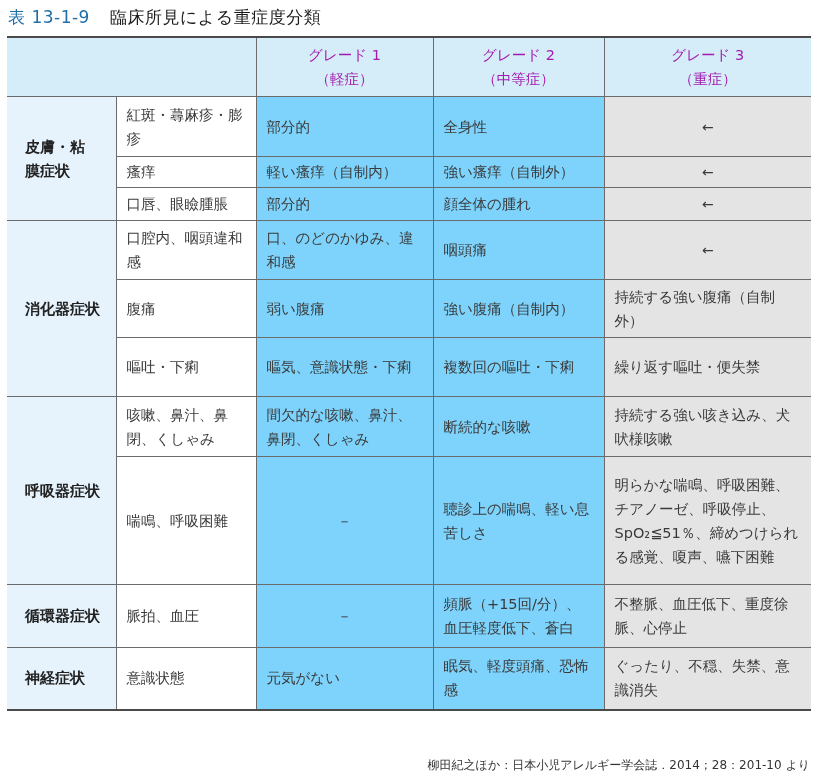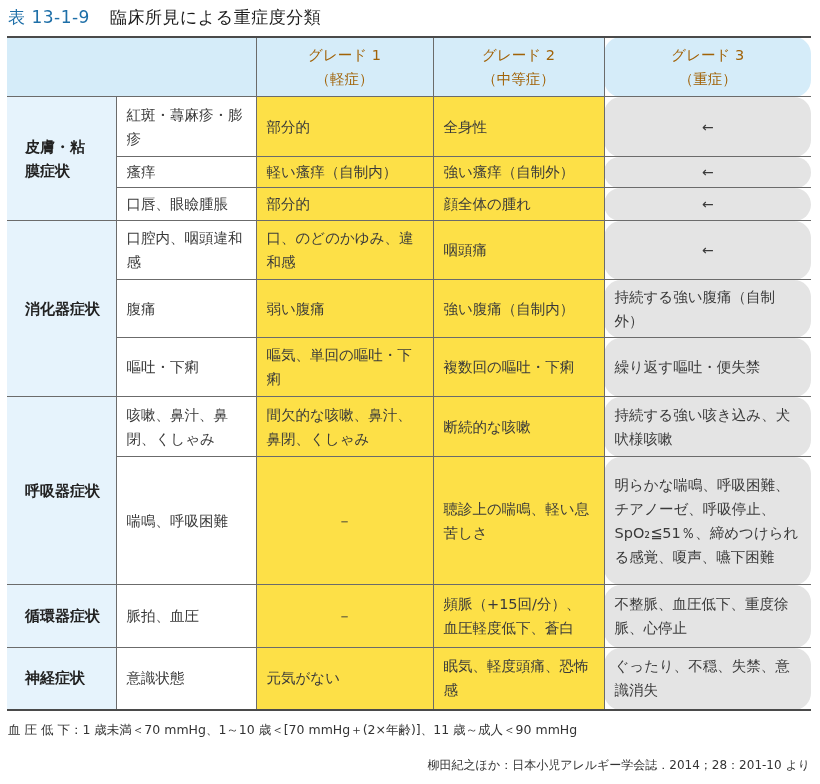--- a/index.html
+++ b/index.html
@@ -3,28 +3,28 @@
 <meta charset="utf-8">
 <style>
   html, body { margin:0; padding:0; background:#ffffff; }
   body { width:820px; height:784px; position:relative; overflow:hidden;
          font-family:"DejaVu Sans", "Liberation Sans", sans-serif; color:#333; }
   .title { position:absolute; left:8px; top:6px; font-size:17px; color:#1a1a1a; white-space:nowrap; letter-spacing:0.5px; }
   .title .num { color:#1e6fa8; margin-right:20px; font-weight:500;text-align:right; }
   table { position:absolute; left:7px; top:36px; width:804px; border-collapse:collapse; table-layout:fixed; font-size:14.5px; }
   td, th { border:1px solid #6b6b6b; padding:3px 10px; line-height:24px; vertical-align:middle; text-align:left; font-weight:normal; color:#3a3a3a; }
   table { border-top:2px solid #4a4a4a; border-bottom:2px solid #4a4a4a; }
-  tr.hdr th { background:#d5ecf9; text-align:center; color:#a16207; height:52px; }
+  tr.hdr th { background:#d5ecf9; text-align:center; color:#a21caf; height:52px; }
   td.cat { background:#e6f3fc; color:#222; font-weight:bold; font-size:15px; padding-left:18px; }
   td.sym { background:#ffffff; }
-  td.g1, td.g2 { background:#fde047; }
+  td.g1, td.g2 { background:#7dd3fc; }
   td.g3 { background:#e4e4e4; }
   td.center { text-align:center; }
   table td:first-child, table th:first-child { border-left:none; }
-  table td:last-child, table th:last-child { border-right:none;border-radius:17px; }
+  table td:last-child, table th:last-child { border-right:none; }
   .arrow { font-size:14px; }
   .notes { position:absolute; left:8px; top:721px; font-size:12.5px; color:#333; line-height:18px; }
   .notes div { white-space:nowrap; }
   .cite { position:absolute; right:10px; top:757px; font-size:12px; color:#333; white-space:nowrap; }
 </style>
 </head>
 <body>
 
 <div class="title">
   <span class="num">表 13-1-9</span><span>臨床所見による重症度分類</span>
@@ -85,21 +85,21 @@
     <td class="g3 center arrow">←</td>
   </tr>
   <tr style="height:58px">
     <td class="sym">腹痛</td>
     <td class="g1">弱い腹痛</td>
     <td class="g2">強い腹痛（自制内）</td>
     <td class="g3">持続する強い腹痛（自制外）</td>
   </tr>
   <tr style="height:59px">
     <td class="sym">嘔吐・下痢</td>
-    <td class="g1">嘔気、単回の嘔吐・下痢</td>
+    <td class="g1">嘔気、意識状態・下痢</td>
     <td class="g2">複数回の嘔吐・下痢</td>
     <td class="g3">繰り返す嘔吐・便失禁</td>
   </tr>
 
   <tr style="height:60px">
     <td class="cat" rowspan="2">呼吸器症状</td>
     <td class="sym">咳嗽、鼻汁、鼻閉、くしゃみ</td>
     <td class="g1">間欠的な咳嗽、鼻汁、鼻閉、くしゃみ</td>
     <td class="g2">断続的な咳嗽</td>
     <td class="g3">持続する強い咳き込み、犬吠様咳嗽</td>
@@ -123,15 +123,14 @@
     <td class="cat">神経症状</td>
     <td class="sym">意識状態</td>
     <td class="g1">元気がない</td>
     <td class="g2">眠気、軽度頭痛、恐怖感</td>
     <td class="g3">ぐったり、不穏、失禁、意識消失</td>
   </tr>
 </tbody>
   </table>
 
 <div class="notes">
-  <div>血 圧 低 下：1 歳未満＜70 mmHg、1～10 歳＜[70 mmHg＋(2×年齢)]、11 歳～成人＜90 mmHg</div>
 </div>
 <div class="cite">柳田紀之ほか：日本小児アレルギー学会誌．2014；28：201-10 より</div>
 
 </body></html>

